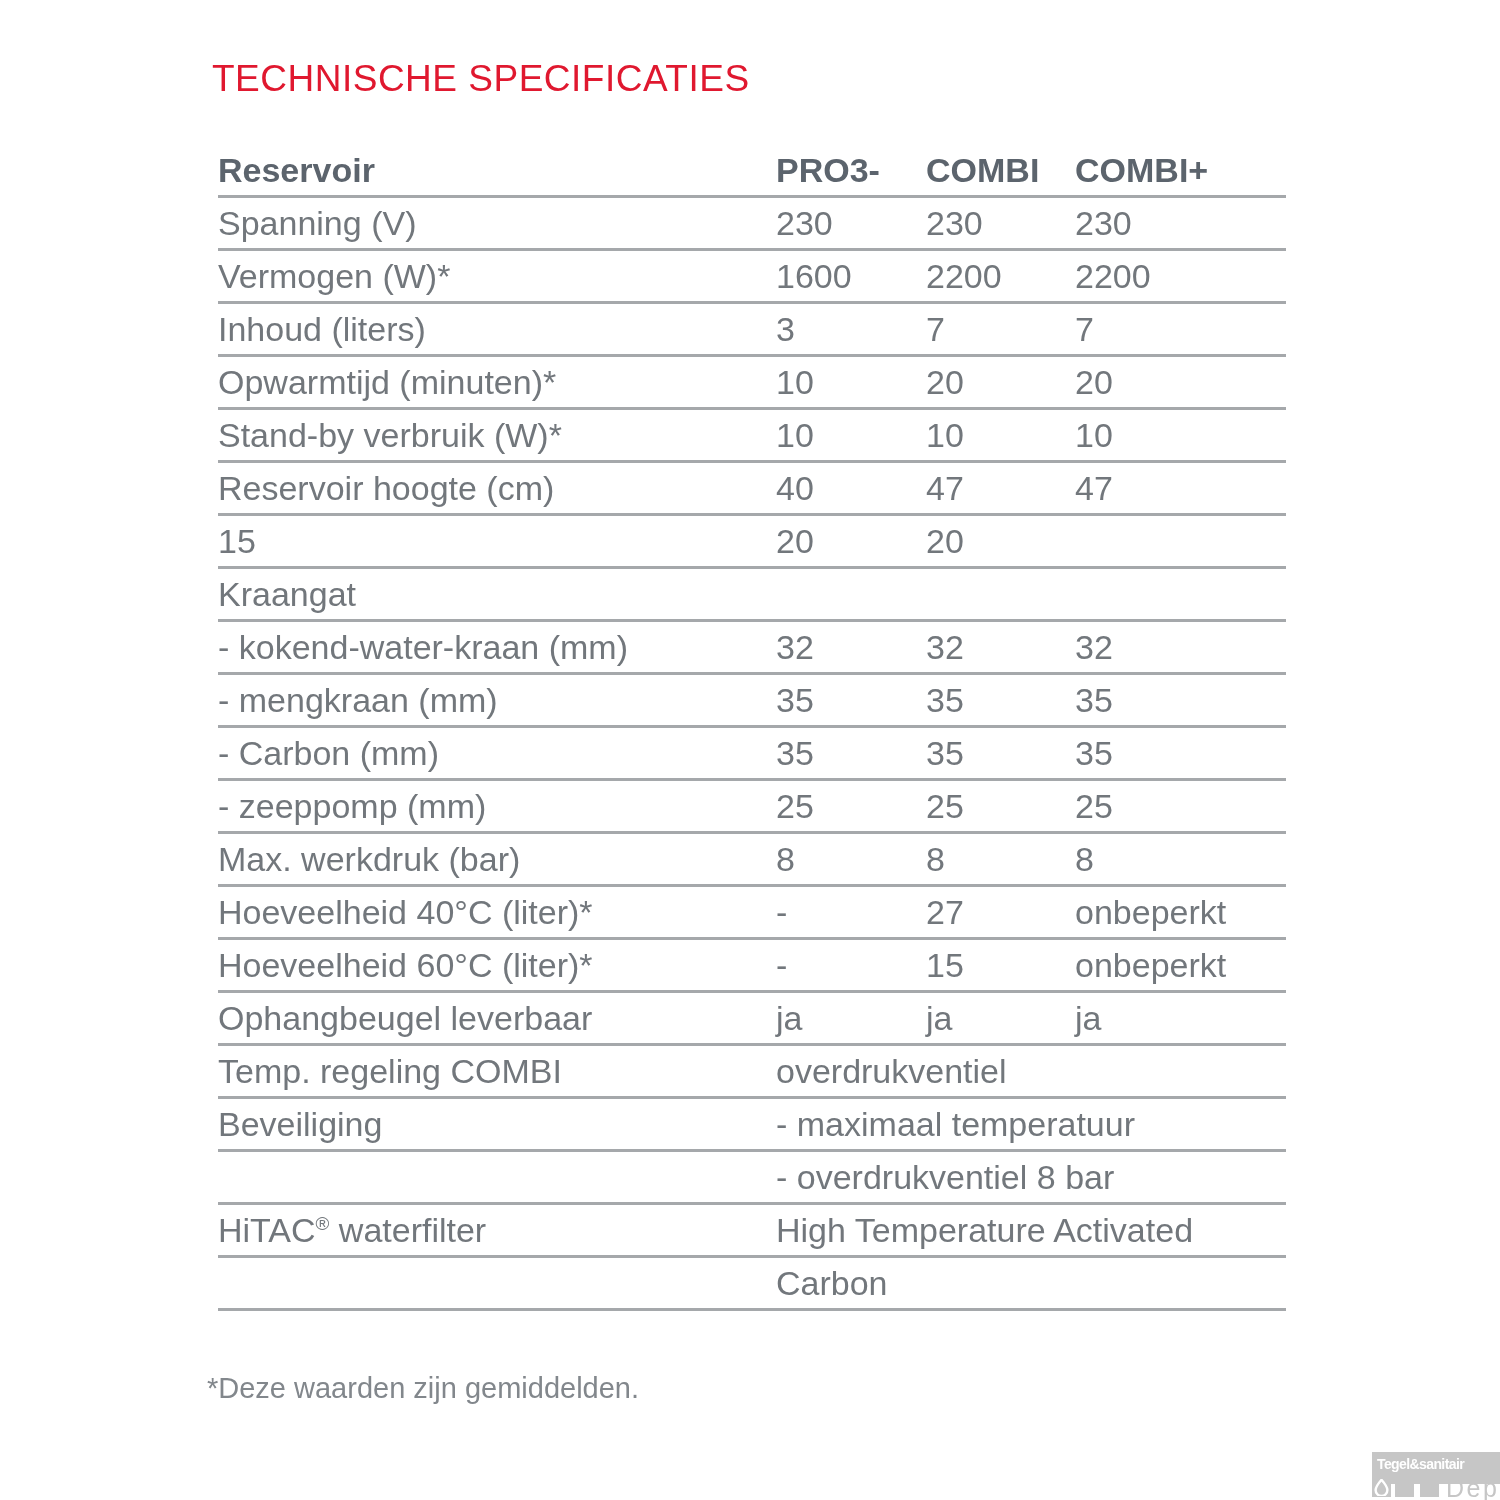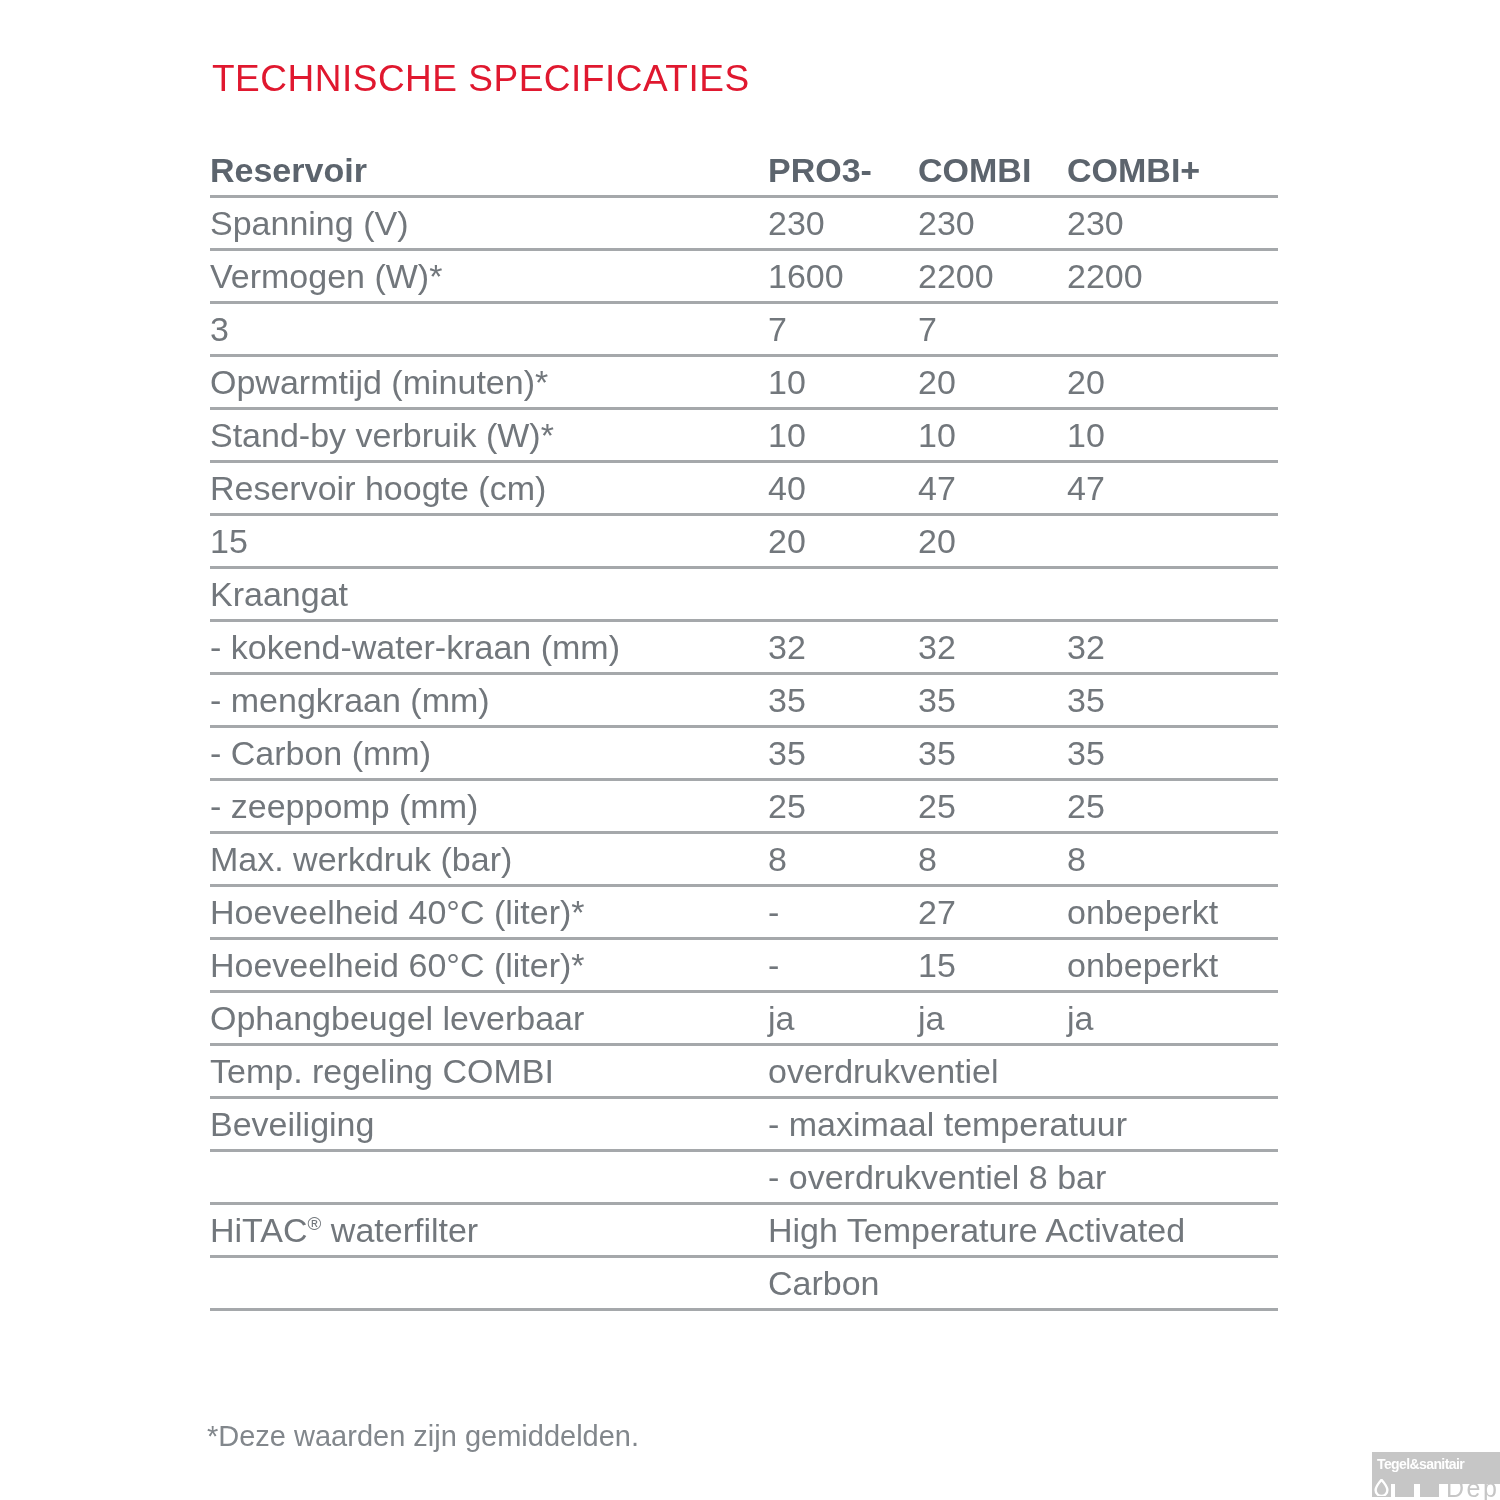--- a/index.html
+++ b/index.html
@@ -10,41 +10,40 @@
     position: relative;
     overflow: hidden;
   }
   .page-title {
     position: absolute; left: 212px; top: 33px;
     font-size: 37px; font-weight: 400;
     color: #e0182f; letter-spacing: 0.5px;
     white-space: nowrap;
   }
   .spec-table {
-    position: absolute; left: 210px; top: 145px;
+    position: absolute; left: 218px; top: 145px;
     width: 1068px;
     font-size: 34px; color: #72777c;
   }
   .trow {
     display: grid;
     grid-template-columns: 558px 150px 149px 1fr;
     height: 53px; line-height: 50px;
     border-bottom: 3px solid #a5a8ab;
     box-sizing: border-box;
     white-space: nowrap;
   }
   .trow .cell { overflow: visible; }
   .hdr { font-weight: 700; color: #5c646d; }
   .span-cell { grid-column: 2 / 5; }
   .cell sup { font-size: 0.55em; line-height: 0; vertical-align: super; }
   .footnote {
     position: absolute; left: 207px; top: 1372px;
     font-size: 29px; color: #82878c;
     white-space: nowrap;
-    margin-top: 48px;
   }
   
   .logo { position: absolute; left: 1372px; top: 1452px; width: 128px; height: 48px; }
   .logo-bar {
     position: absolute; left: 0; top: 0; width: 128px; height: 32px;
     background: #c6c6c6; color: #ffffff;
     font-weight: 700; font-size: 14px; line-height: 24px;
     letter-spacing: -0.6px; padding-left: 5px;
     box-sizing: border-box; overflow: hidden;
     white-space: nowrap;
@@ -82,20 +81,21 @@
         <div class="cell">230</div>
         <div class="cell">230</div>
       </div>
       <div class="trow">
         <div class="cell">Vermogen (W)*</div>
         <div class="cell">1600</div>
         <div class="cell">2200</div>
         <div class="cell">2200</div>
       </div>
       <div class="trow">
+        <div class="cell">Inhoud (liters)</div>
         <div class="cell">3</div>
         <div class="cell">7</div>
         <div class="cell">7</div>
       </div>
       <div class="trow">
         <div class="cell">Opwarmtijd (minuten)*</div>
         <div class="cell">10</div>
         <div class="cell">20</div>
         <div class="cell">20</div>
       </div>

